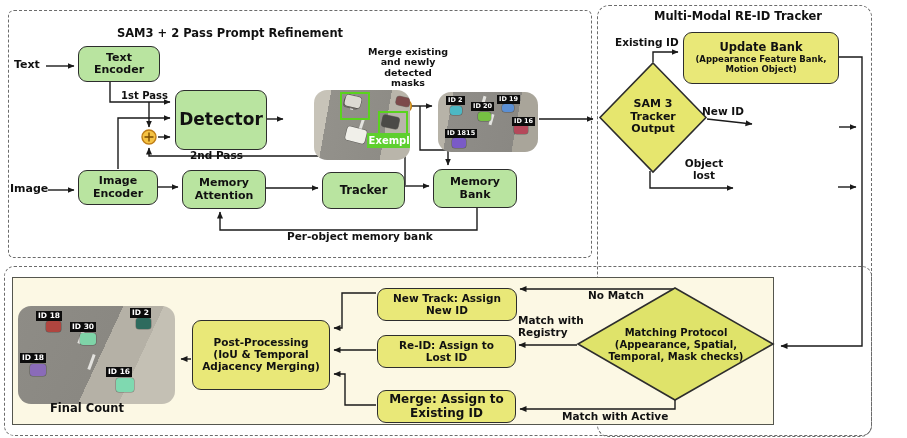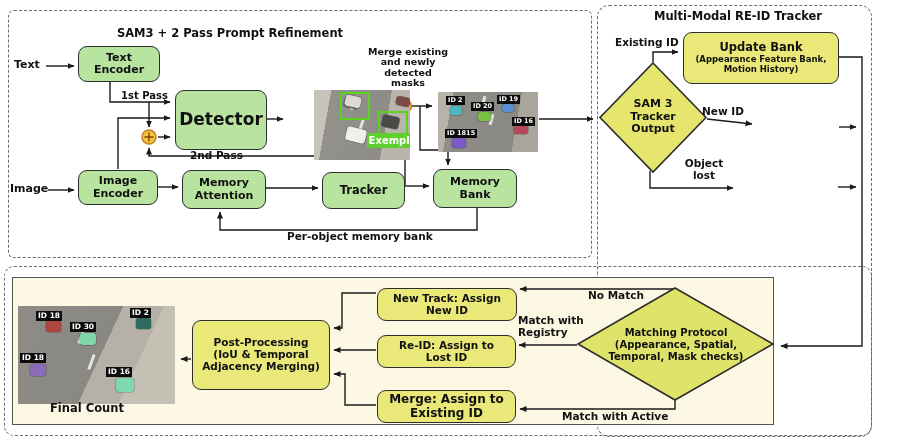--- a/index.html
+++ b/index.html
@@ -16,21 +16,21 @@
     position:absolute;display:flex;flex-direction:column;align-items:center;justify-content:center;
     text-align:center;font-weight:bold;white-space:pre-line;line-height:1.12;
     border:1.6px solid #2d2d2d;border-radius:9px;z-index:2;
   }
   .green{background:#b9e4a0;}
   .yellow{background:#e9e878;}
   .lbl{position:absolute;font-weight:bold;white-space:pre-line;z-index:2;line-height:1.1;}
   .sectitle{position:absolute;font-weight:bold;text-align:center;z-index:2;}
   .dtext{position:absolute;display:flex;align-items:center;justify-content:center;text-align:center;
     font-weight:bold;white-space:pre-line;line-height:1.18;z-index:2;}
-  .photo{position:absolute;overflow:hidden;z-index:2;border-radius:1px;}
+  .photo{position:absolute;overflow:hidden;z-index:2;border-radius:13px;}
   .car{position:absolute;border-radius:3px;box-shadow:0 0 0 0.5px rgba(0,0,0,.35);}
   .tag{position:absolute;background:#0c0c0c;color:#fff;font-weight:bold;
     padding:1px 2px;line-height:1;white-space:nowrap;z-index:3;}
   .bbox{position:absolute;border:2px solid #59d31d;z-index:3;background:transparent;}
   .lane{position:absolute;background:#f2f2ee;opacity:.85;}
 </style>
 </head>
 <body>
 
 <div id="canvas">
@@ -148,21 +148,21 @@
     <span class="tag" style="left:7px;top:37px;font-size:6.5px;">ID 1815</span>
   </div>
 
   <div class="dtext" style="left:603px;top:93px;width:100px;height:48px;font-size:11px;">SAM 3
 Tracker
 Output</div>
 
   <div class="node yellow" style="left:683px;top:32px;width:154px;height:50px;">
     <div style="font-size:11.5px;">Update Bank</div>
     <div style="font-size:8.5px;line-height:1.25;">(Appearance Feature Bank,
-Motion History)</div>
+Motion Object)</div>
   </div>
 
   <div class="lbl" style="left:615px;top:37px;width:72px;font-size:10.5px;">Existing ID</div>
   <div class="lbl" style="left:702px;top:106px;width:52px;font-size:10.5px;">New ID</div>
   <div class="lbl" style="left:681px;top:158px;width:46px;font-size:10.5px;text-align:center;">Object
 lost</div>
 
   <div class="dtext" style="left:585px;top:325px;width:182px;height:40px;font-size:10px;">Matching Protocol
 (Appearance, Spatial,
 Temporal, Mask checks)</div>

